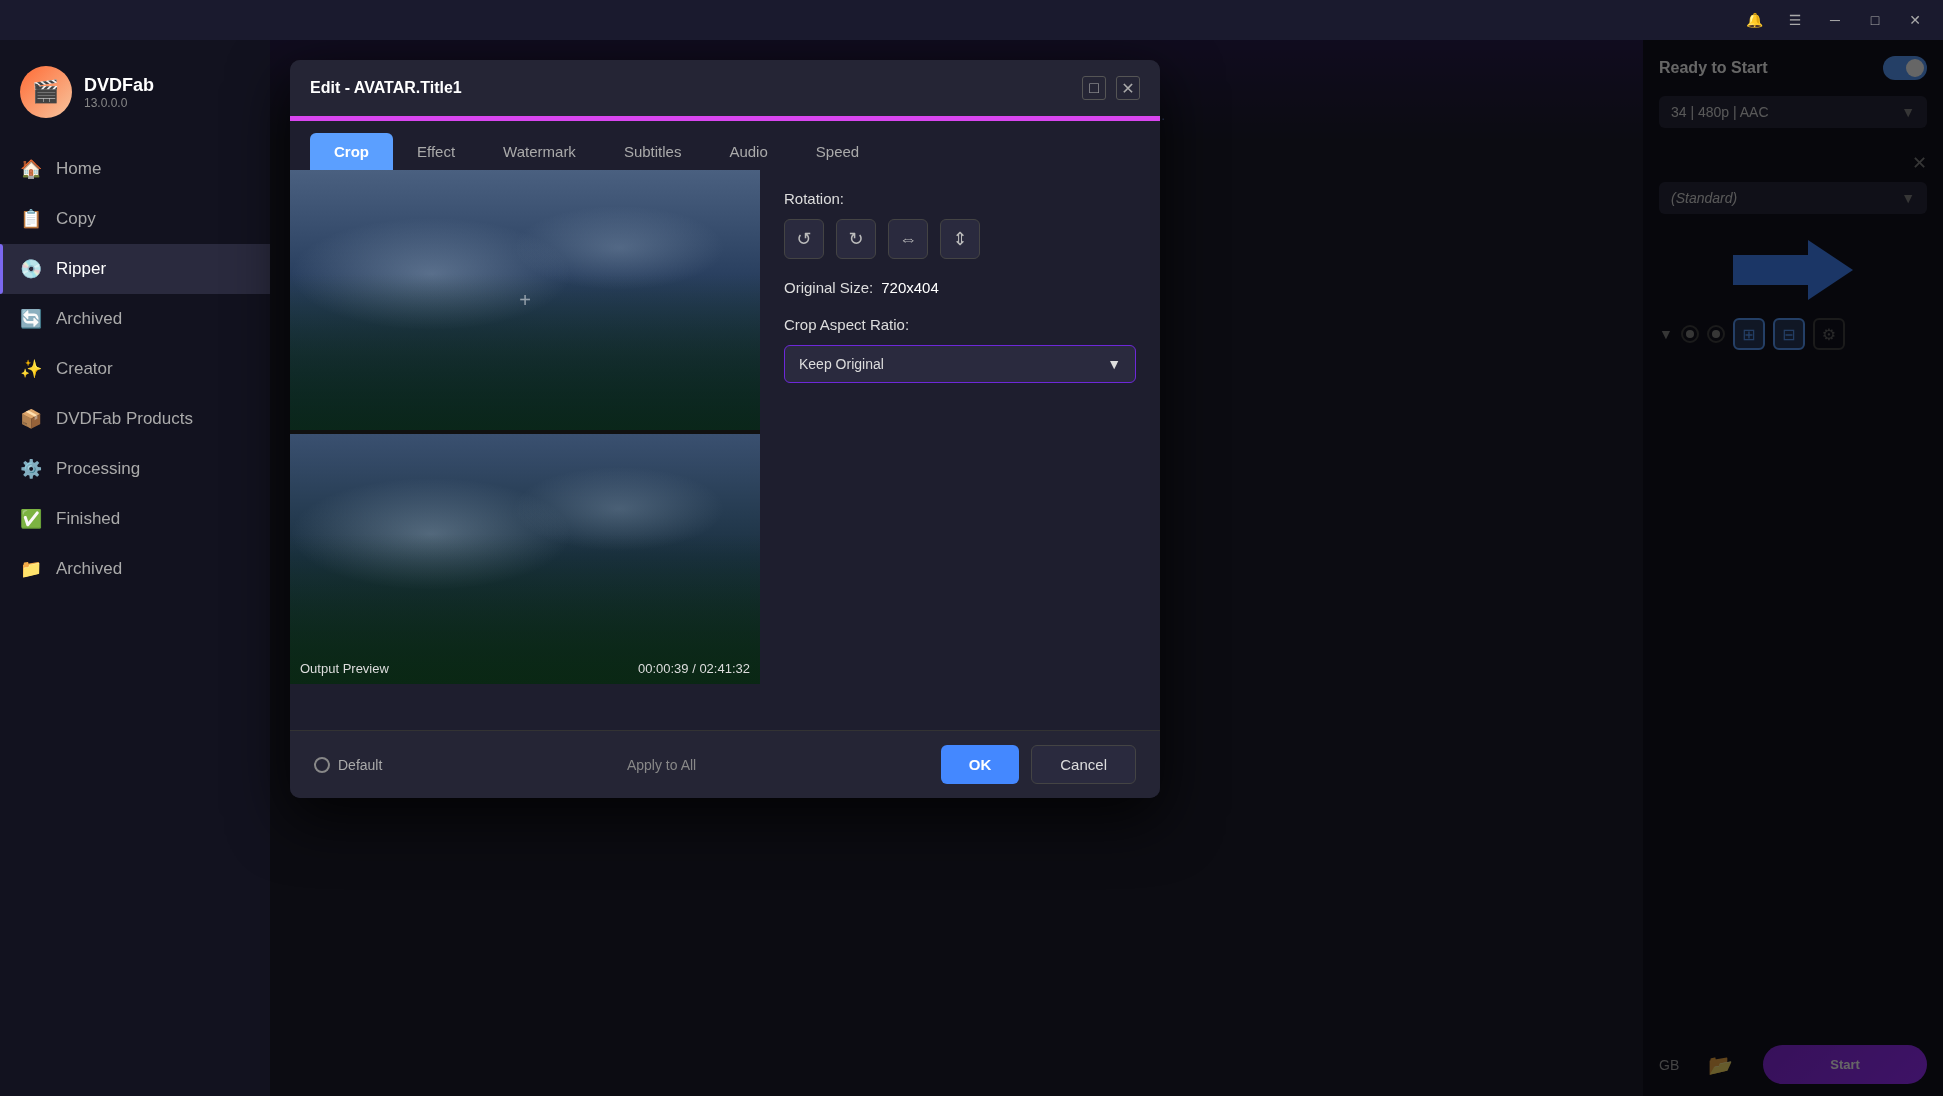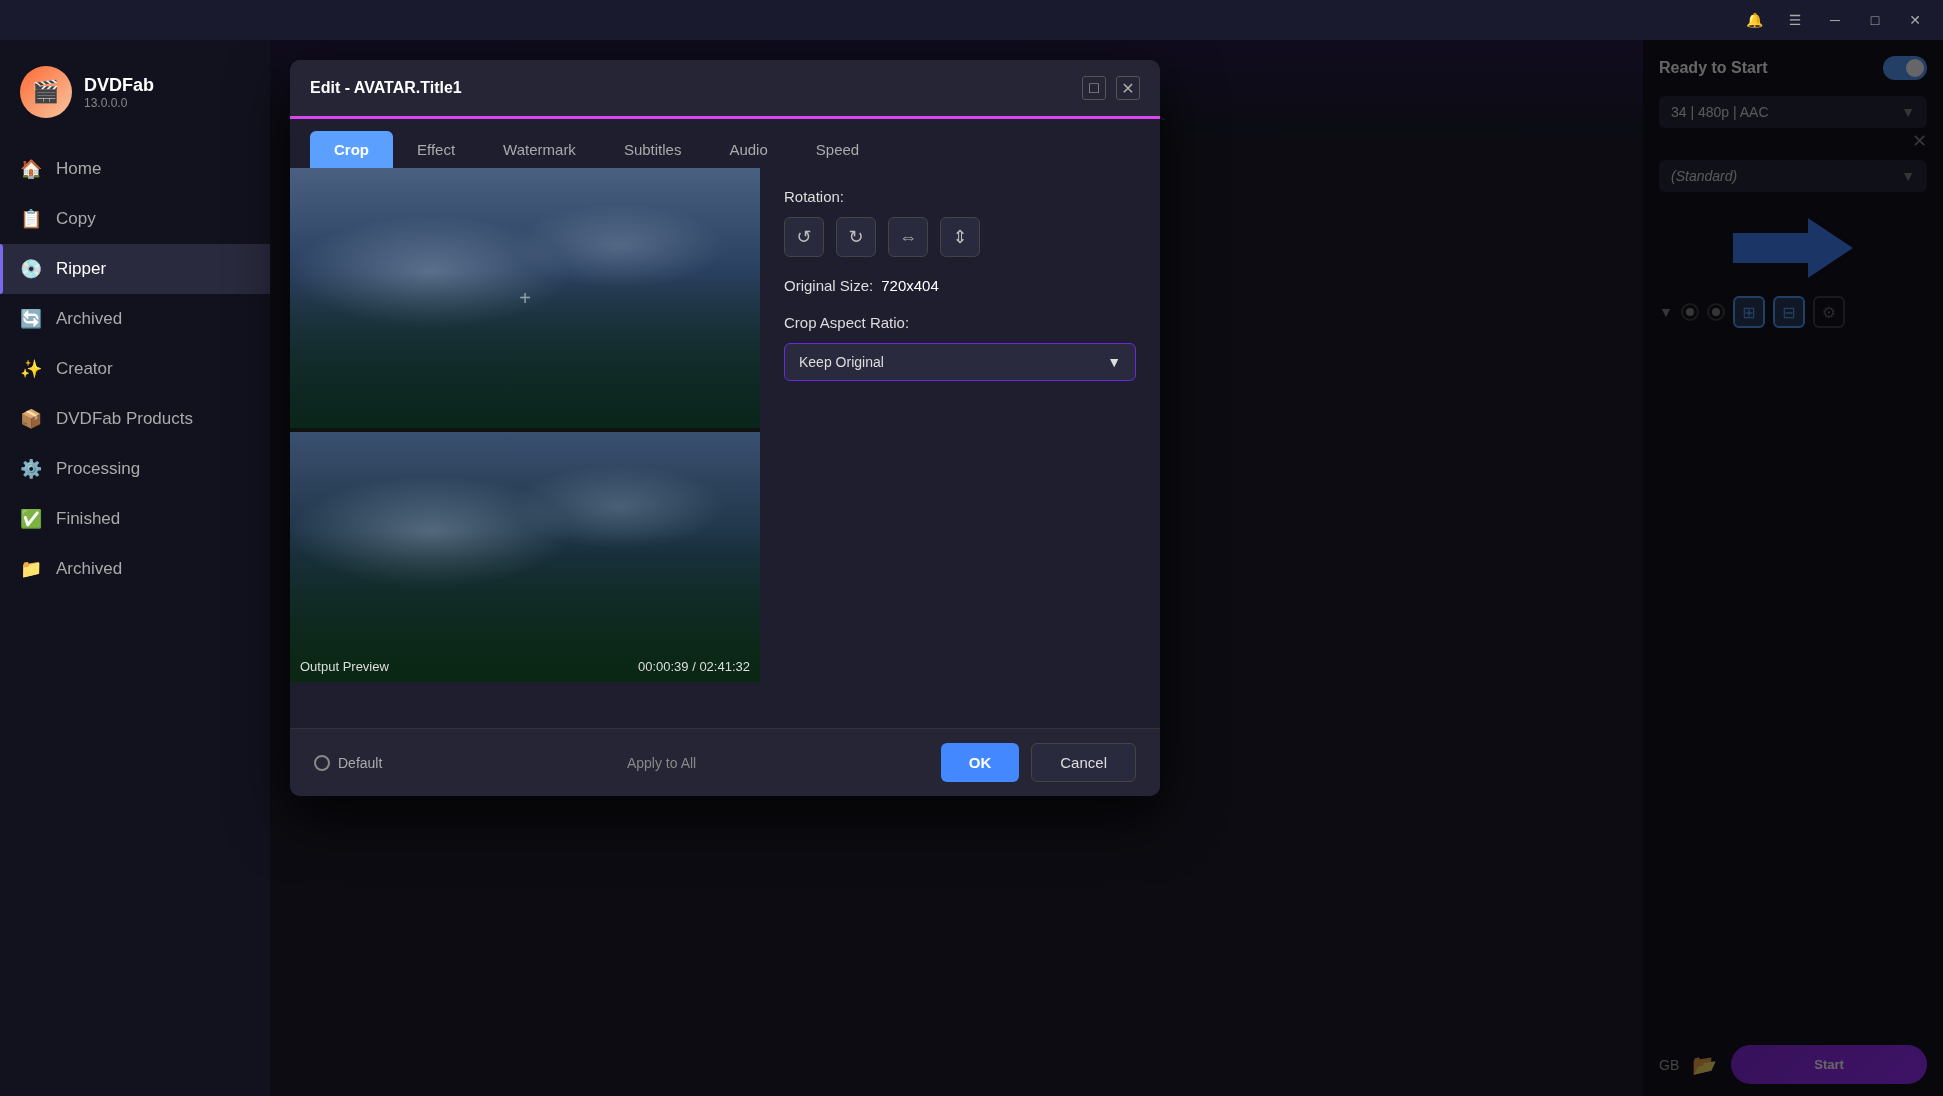--- a/index.html
+++ b/index.html
@@ -187,21 +187,21 @@
       border-radius: 50%;
     }
     .format-selector {
       display: flex;
       align-items: center;
       background: #2a2a3e;
       border-radius: 6px;
       padding: 8px 12px;
       color: #ddd;
       font-size: 14px;
-      margin-bottom: 2px;
+      margin-bottom: 24px;
       justify-content: space-between;
     }
     .close-x {
       color: #888;
       cursor: pointer;
       font-size: 18px;
       text-align: right;
       margin-bottom: 8px;
     }
     .profile-selector {
@@ -306,21 +306,21 @@
       margin: 20px 0 0 20px;
       overflow: hidden;
       box-shadow: 0 20px 60px rgba(0,0,0,0.8);
     }
     .modal-header {
       display: flex;
       align-items: center;
       justify-content: space-between;
       padding: 16px 20px;
       background: #252535;
-      border-bottom: 3px solid #d946ef;
+      border-bottom: 5px solid #d946ef;
     }
     .modal-title {
       font-size: 16px;
       color: #fff;
       font-weight: 600;
     }
     .modal-header-btns {
       display: flex;
       gap: 10px;
     }
@@ -661,21 +661,21 @@
           <div style="width:8px;height:8px;border-radius:50%;background:#888;"></div>
         </div>
         <div class="radio-btn">
           <div style="width:8px;height:8px;border-radius:50%;background:#888;"></div>
         </div>
         <div class="icon-btn active">⊞</div>
         <div class="icon-btn active">⊟</div>
         <div class="icon-btn inactive">⚙</div>
       </div>
 
-      <div style="margin-top:auto; display:flex; align-items:center; gap:8px; position:absolute; bottom:0; left:0; right:0; padding:12px 16px; background:#12121f;">
+      <div style="margin-top:auto; display:flex; align-items:center; gap:24px; position:absolute; bottom:0; left:0; right:0; padding:12px 16px; background:#12121f;">
         <span class="gb-label">GB</span>
         <div class="folder-btn">📂</div>
         <button class="start-btn">Start</button>
       </div>
     </div>
 
     <div class="modal-overlay">
       <div class="modal">
 
         <div class="modal-header">

